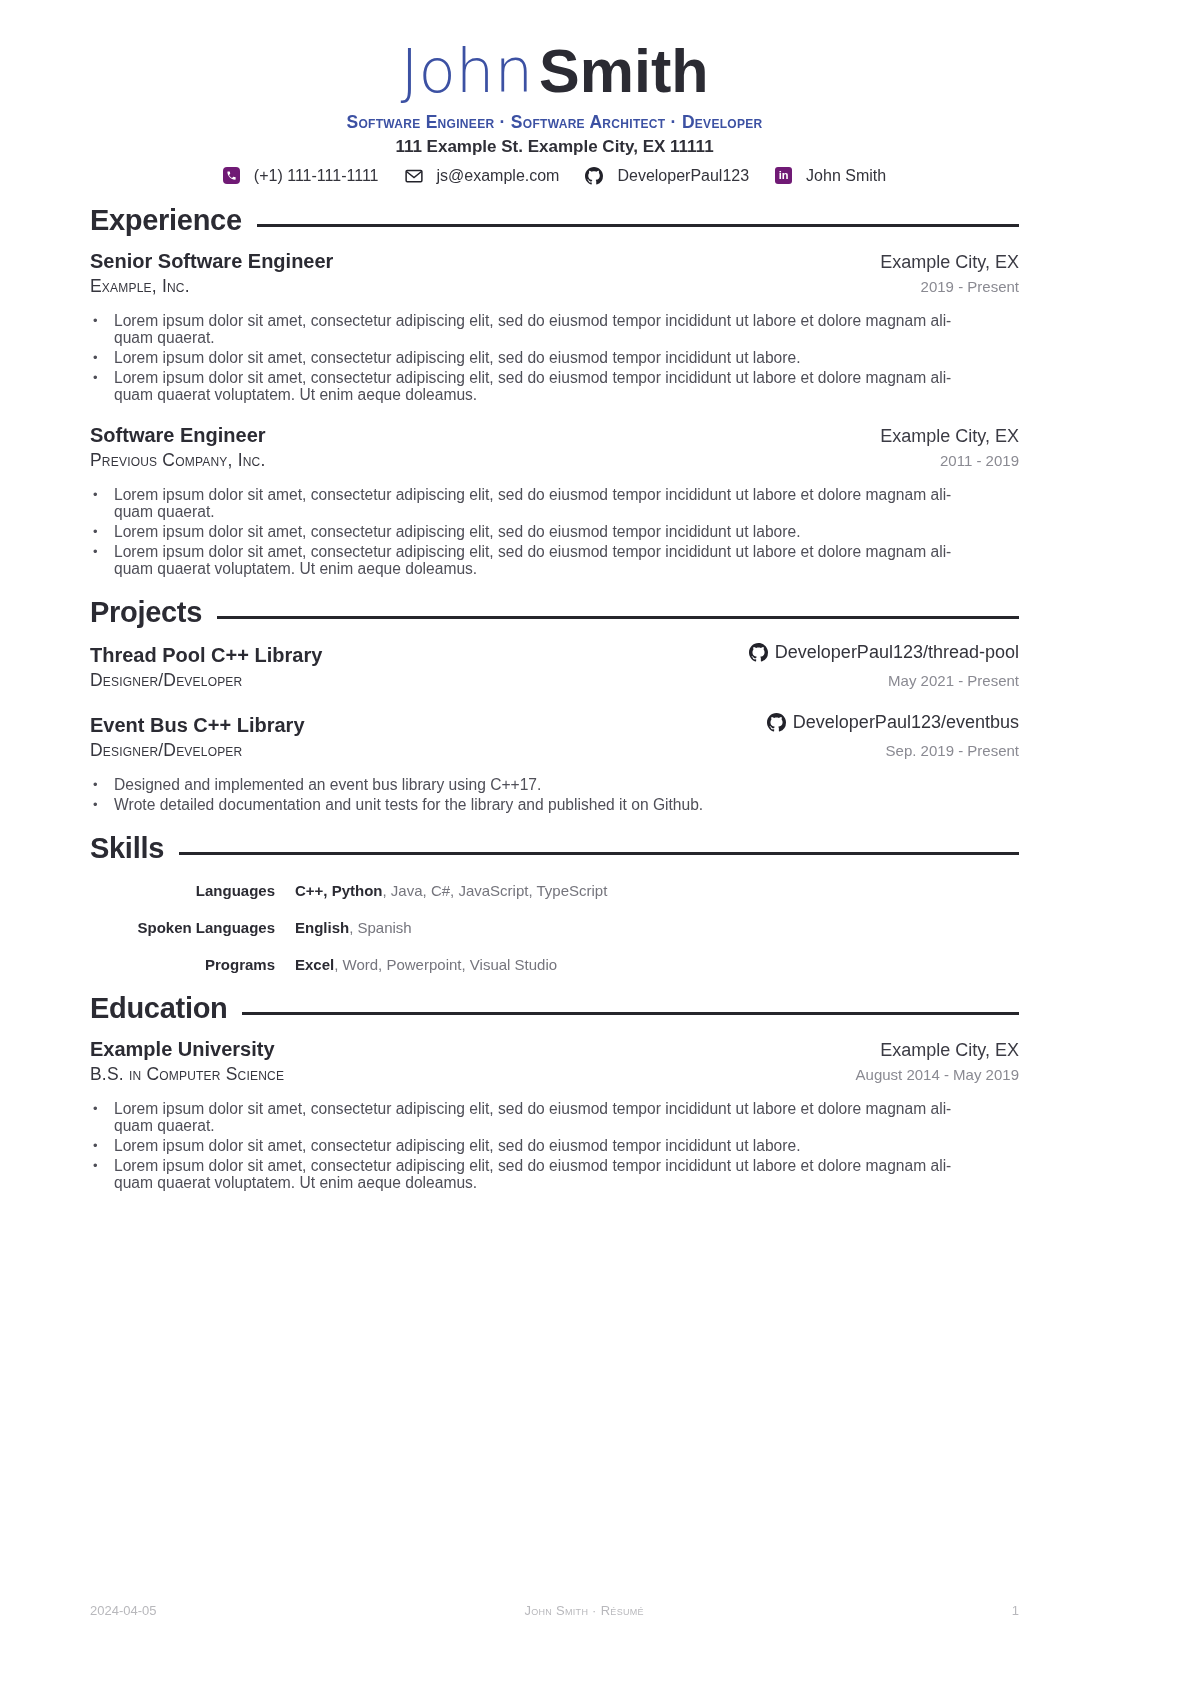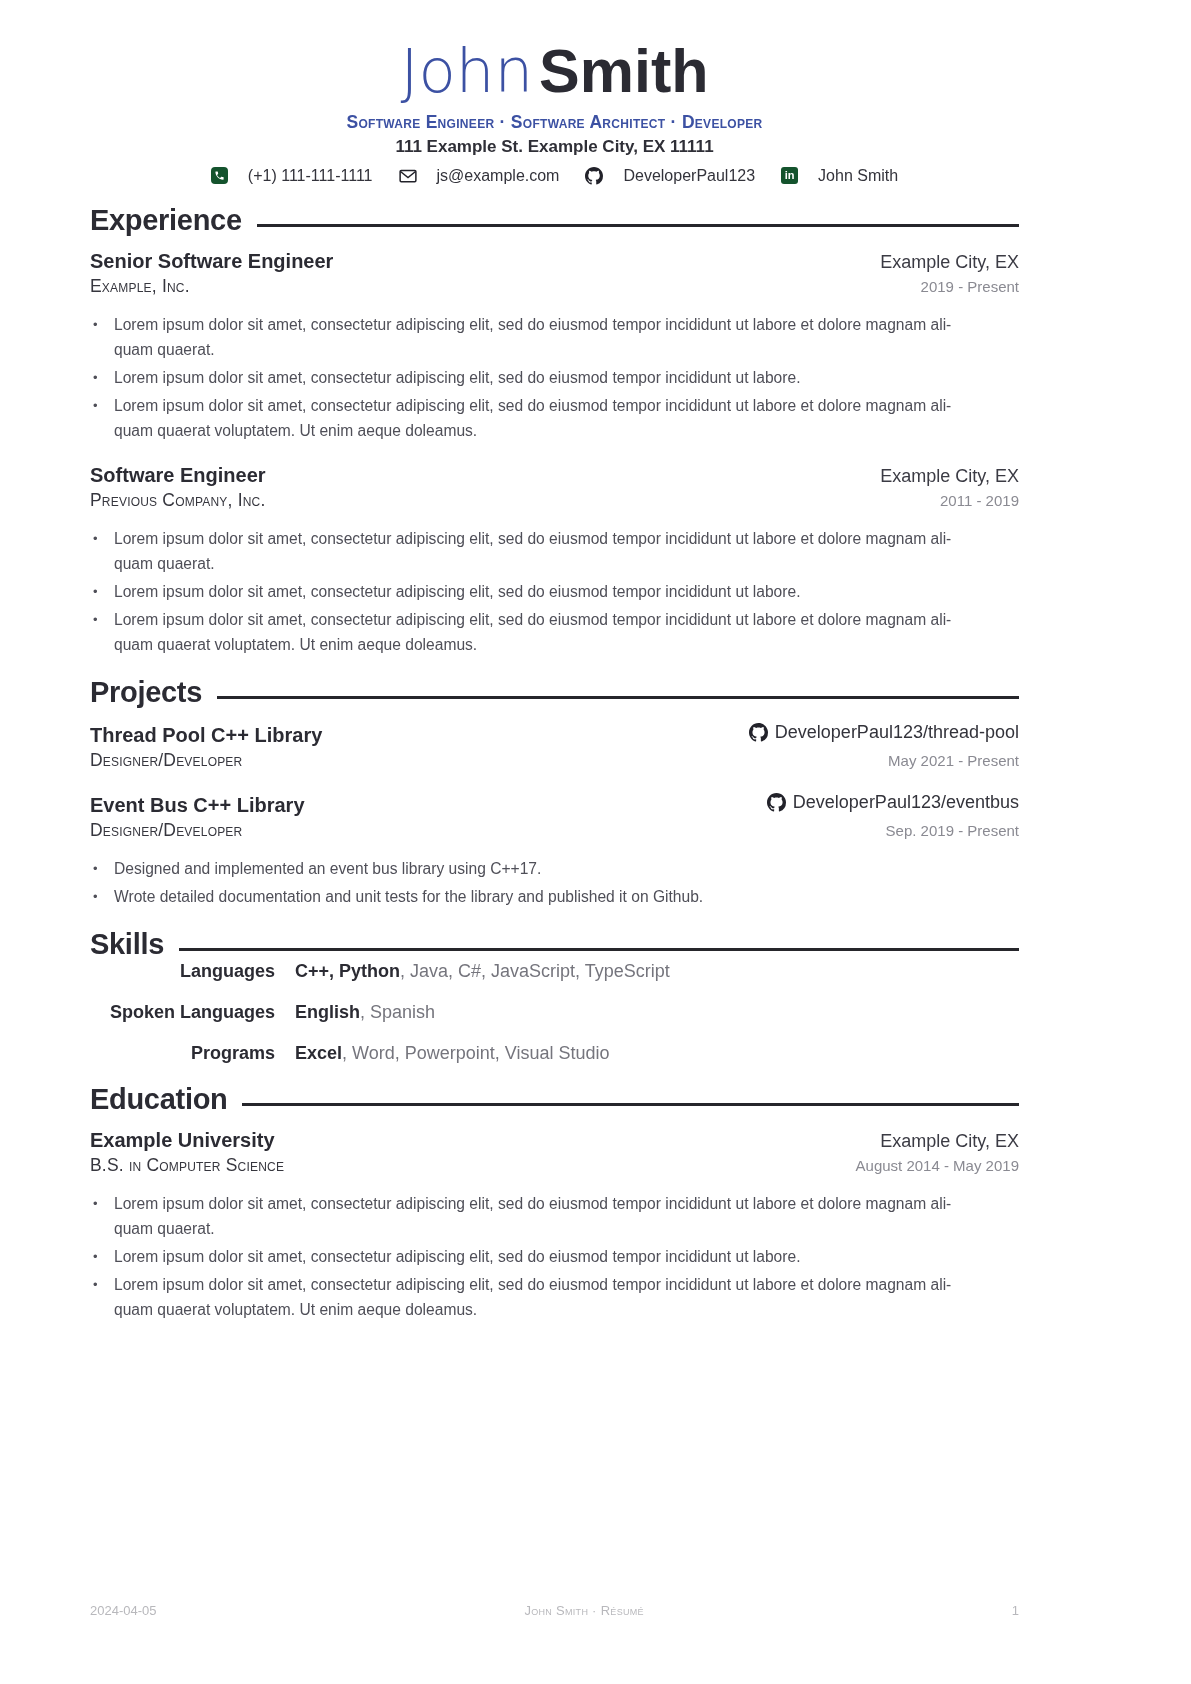--- a/index.html
+++ b/index.html
@@ -32,25 +32,25 @@
     font-size: 17.5px;
     color: #3c51a3;
     letter-spacing: .3px;
   }
   .address { margin-top: 4px; font-weight: bold; font-size: 17px; color: #2f2f37; }
   .contacts {
     margin-top: 10px;
     display: flex; justify-content: center; align-items: center; gap: 26px;
     font-size: 16px; color: #33333b;
   }
-  .contact { display: inline-flex; align-items: center; gap: 20px; }
+  .contact { display: inline-flex; align-items: center; gap: 14px; }
   .icn { display: inline-flex; align-items: center; justify-content: center; }
   .badge {
     width: 17px; height: 17px; border-radius: 4px;
-    background: #14532d; color: #fff;
+    background: #701a75; color: #fff;
     display: inline-flex; align-items: center; justify-content: center;
   }
   .badge.linkedin { font-size: 11px; font-weight: bold; line-height: 1; border-radius: 3px; }
 
   
   .section { margin-top: 19px; }
   .sec-head { display: flex; align-items: center; gap: 15px; }
   .sec-head h2 { font-size: 29px; font-weight: bold; color: #2b2b33; letter-spacing: -.3px; white-space: nowrap; }
   .sec-head .rule { flex: 1; height: 3px; background: #26262b; margin-top: 10px; }
 
@@ -62,38 +62,39 @@
   .erow2 { display: flex; justify-content: space-between; align-items: baseline; margin-top: 3px; }
   .ecompany { font-variant: small-caps; font-size: 17.5px; color: #36363e; letter-spacing: .2px; }
   .edate { font-size: 15px; color: #8a8a92; }
   .repo { display: inline-flex; gap: 7px; font-size: 18px; color: #33333b; }
 
   ul.bullets { margin-top: 15px; list-style: none; }
   ul.bullets li {
     position: relative;
     padding-left: 24px;
     font-size: 15.6px;
-    line-height: 25px;
+    line-height: 17px;
     color: #4f4f58;
     white-space: pre-line;
     margin-bottom: 3px;
   }
   ul.bullets li::before {
     content: "•";
     position: absolute; left: 3px; top: 0;
     font-size: 13px; color: #4f4f58;
   }
 
   
   .skills-grid {
+    margin-top: 17px;
     display: grid;
     grid-template-columns: 185px 1fr;
     column-gap: 19px;
     row-gap: 8px;
-    font-size: 18px;
+    font-size: 15px;
     gap: 20px;
   }
   .sk-label { text-align: right; font-weight: bold; color: #2b2b33; }
   .sk-value { color: #75757d; }
   .sk-value .strong { font-weight: bold; color: #2b2b33; }
 
   
   .footer {
     position: absolute; left: 80px; right: 162px; bottom: 66px;
     display: flex; justify-content: space-between; align-items: baseline;

